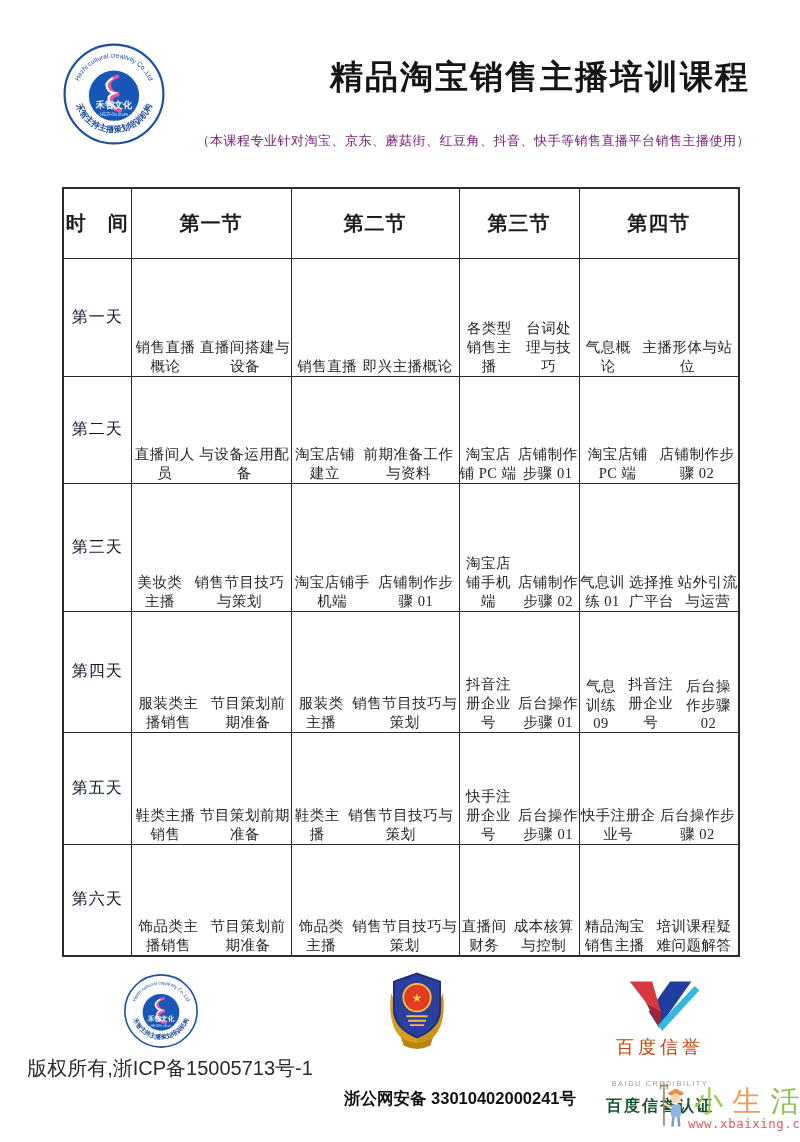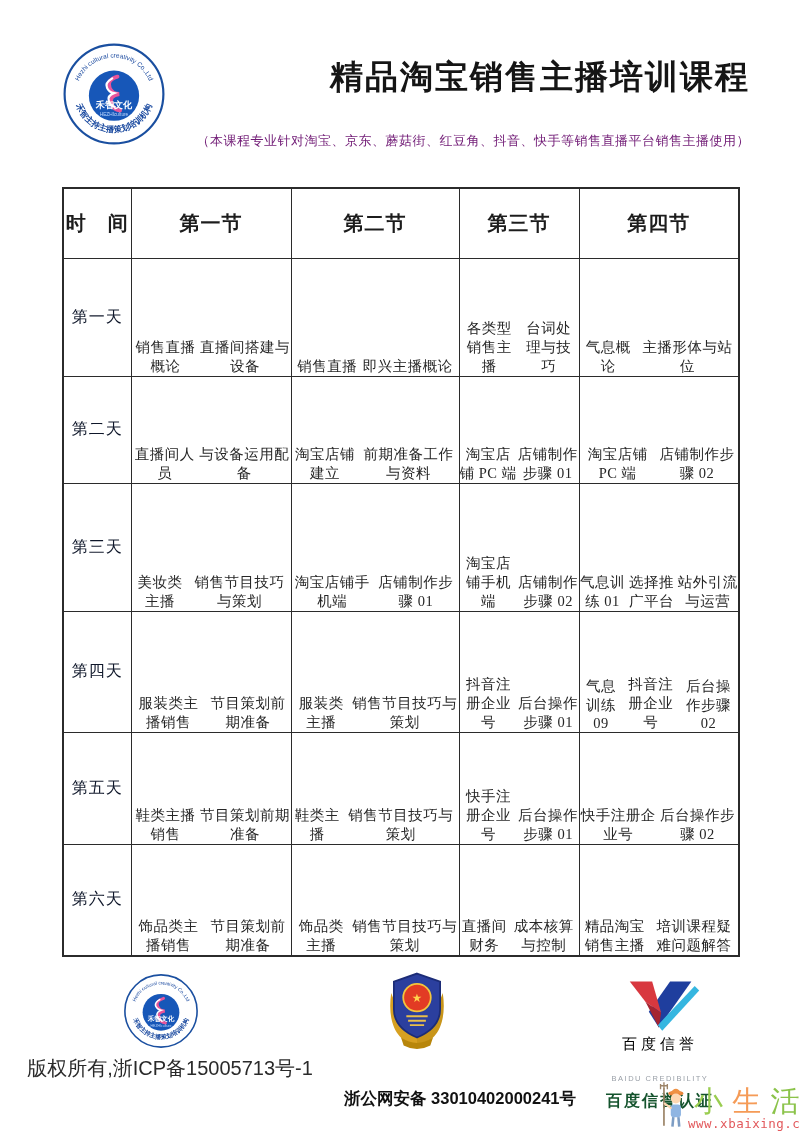--- a/index.html
+++ b/index.html
@@ -36,21 +36,21 @@
   .footer-logo{position:absolute;left:123px;top:973px;width:76px;height:76px;}
   .copyright{position:absolute;left:10px;top:1055px;width:320px;text-align:center;
              font-family:"Liberation Sans",sans-serif;font-size:20px;color:#2a2a2a;}
   .badge{position:absolute;left:381px;top:970px;width:72px;height:80px;}
   .police-text{position:absolute;left:305px;top:1088px;width:310px;text-align:center;
                font-family:"Liberation Sans",sans-serif;font-weight:bold;
                font-size:16.5px;color:#111;}
   .baidu{position:absolute;left:575px;top:977px;width:170px;text-align:center;
          font-family:"Liberation Sans",sans-serif;}
   .baidu-v{width:110px;height:56px;display:block;margin:0 auto;}
-  .baidu-cn{font-size:15px;letter-spacing:4px;color:#000000;margin-top:2px;}
+  .baidu-cn{font-size:18px;letter-spacing:4px;color:#c2410c;margin-top:2px;}
   .baidu-en{font-size:7.5px;letter-spacing:1.5px;color:#9aa0a8;margin-top:20px;}
   .baidu-cert{font-size:16px;font-weight:bold;letter-spacing:2px;color:#14532d;margin-top:8px;}
 
   
   .watermark{position:absolute;left:658px;top:1078px;width:140px;height:60px;}
   .mascot{position:absolute;left:0;bottom:4px;width:34px;height:54px;}
   .wm-text{position:absolute;left:36px;top:4px;white-space:nowrap;
            font-family:"DejaVu Sans",sans-serif;font-weight:normal;font-size:29px;}
   .wm-text .c0{color:#9acd50;} .wm-text .c1{color:#f59b57;} .wm-text .c2{color:#8bc34a;}
   .wm-url{position:absolute;left:30px;top:38px;font-family:"DejaVu Sans Mono",monospace;

